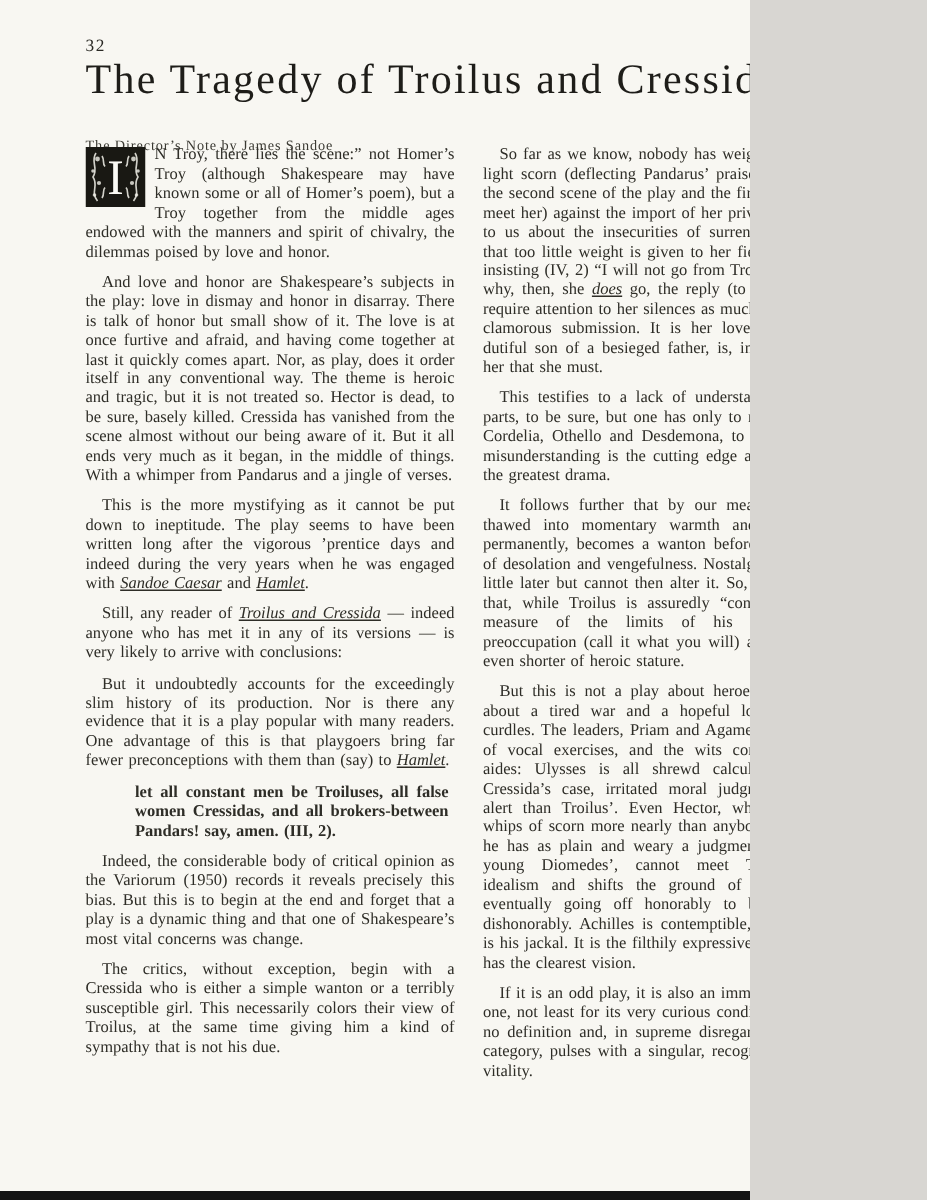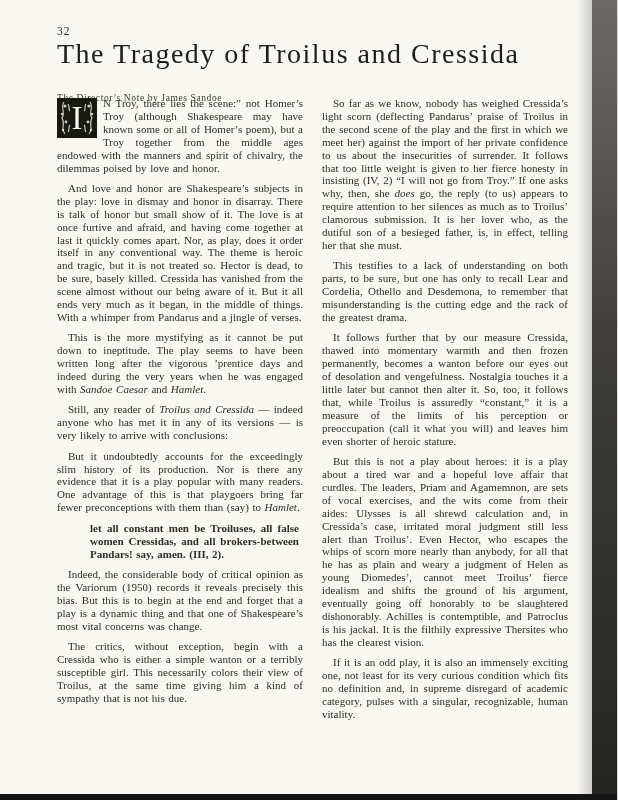--- a/index.html
+++ b/index.html
@@ -1,16 +1,16 @@
 <!DOCTYPE html>
 <html><head>
 <meta charset="utf-8">
 <style>
   html,body{margin:0;padding:0;background:#d8d6d2;}
-  .scan{position:relative;width:617px;height:800px;overflow:hidden;background:#f8f7f2;
+  .scan{position:relative;width:500px;height:800px;overflow:hidden;background:#f8f7f2;
         font-family:"Liberation Serif",serif;color:#2e2d27;}
   .page{position:absolute;left:0;top:0;width:593px;height:794px;background:#f8f7f2;}
   .page::after{content:"";position:absolute;right:0;top:0;width:16px;height:100%;
         background:linear-gradient(to right, rgba(0,0,0,0), rgba(0,0,0,0.18));pointer-events:none;}
   .spine{position:absolute;left:592px;top:0;width:26px;height:794px;
         background:linear-gradient(to bottom,#6b6a66,#3e3d3b 45%,#242422);}
   .mat{position:absolute;left:0;top:794px;width:618px;height:6px;background:#141414;}
 
   .page-number{position:absolute;left:57px;top:25px;font-size:11.5px;letter-spacing:1px;color:#2a2924;}
   .header{position:absolute;left:57px;top:38px;width:511px;}
@@ -18,21 +18,21 @@
   .subtitle{margin-top:23px;font-size:9.5px;letter-spacing:0.6px;color:#3a3932;}
 
   .columns{position:absolute;left:57px;top:97px;width:511px;}
   .col{position:absolute;top:0;width:246px;font-size:11px;line-height:12.9px;
        text-align:justify;word-spacing:0.8px;}
   .col-left{left:0;}
   .col-right{left:265px;}
   p.lead{margin:0 0 7.5px;}
   p.para{margin:0 0 7.5px;text-indent:11px;}
   p.quote{margin:0 4px 7.5px 33px;text-indent:0;font-weight:bold;}
-  i{font-style:italic;}
+  i{font-style:italic;text-decoration:underline;}
 
   .dropcap{float:left;width:40px;height:40px;margin:1px 6px 3px 0;}
   .dropcap svg{display:block;}
 </style>
 </head>
 <body>
 
 <div class="scan">
 
   <div class="page">

